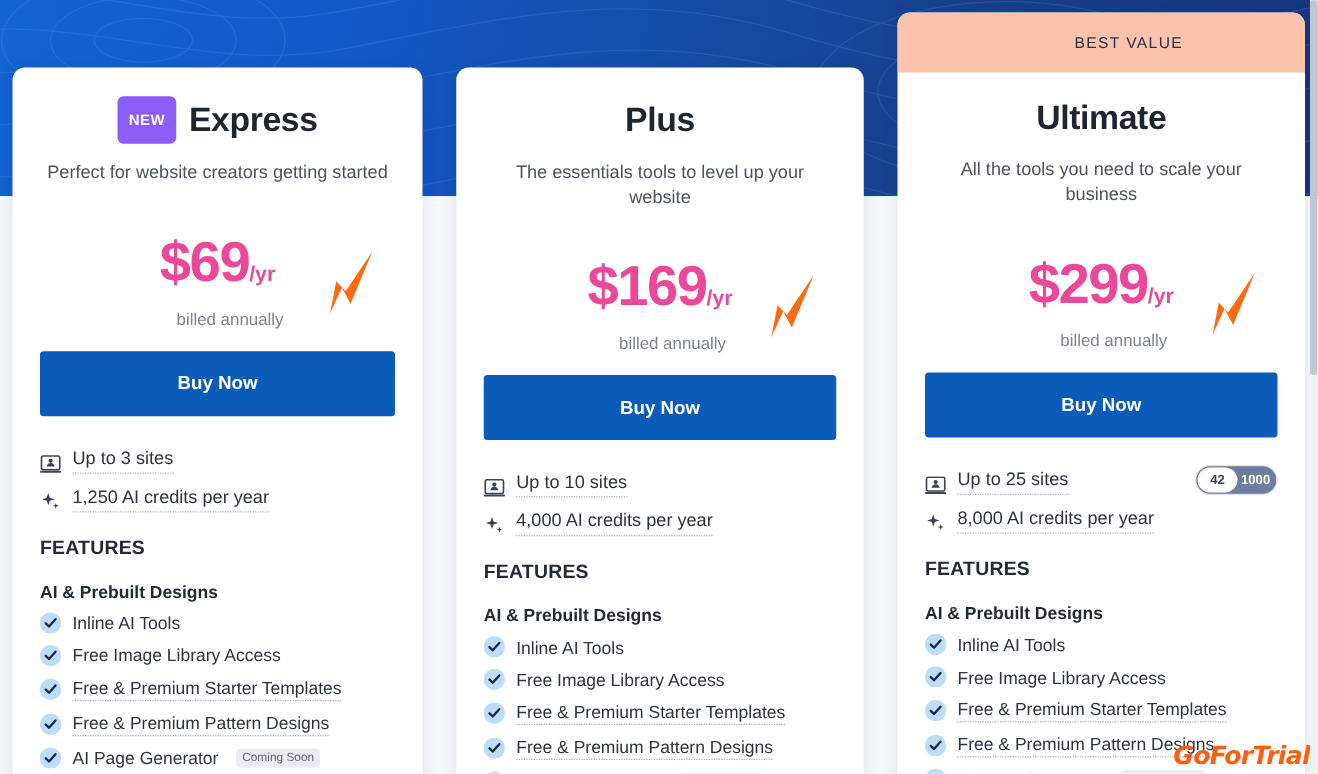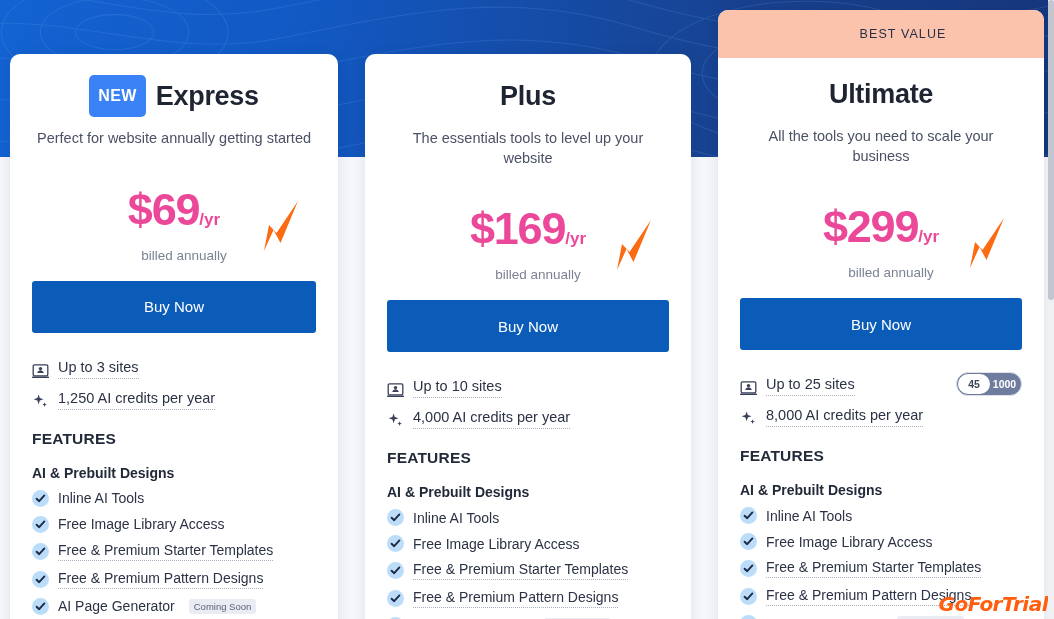--- a/index.html
+++ b/index.html
@@ -81,23 +81,23 @@
   .c3 .card-head { padding-top: 16px; }
 
   .title-row {
     display: flex;
     align-items: center;
     justify-content: center;
     gap: 10px;
     height: 40px;
   }
   .new-badge {
-    background: #3b82f6;
+    background: #8b5cf6;
     color: #FFFFFF;
-    font-size: 16px;
+    font-size: 12px;
     font-weight: 700;
     letter-spacing: .4px;
     padding: 13px 9px;
     border-radius: 5px;
     line-height: 1;
   }
   .plan-name {
     font-size: 27px;
     font-weight: 700;
     color: #1E2432;
@@ -147,21 +147,21 @@
   
   .buy-btn {
     display: block;
     margin: 18px 22px 0 22px;
     height: 52px;
     background: #0B5CB8;
     color: #FFFFFF;
     border: none;
     border-radius: 3px;
     font-size: 15px;
-    font-weight: 400;
+    font-weight: 700;
     font-family: inherit;
     cursor: pointer;
     width: calc(100% - 44px);
   }
 
   
   .meta {
     margin: 26px 22px 0 22px;
   }
   .meta-row {
@@ -306,21 +306,21 @@
 
 <div id="page-bg"></div>
 
 <div id="cards">
     <div class="card c1">
       <div class="card-head">
         <div class="title-row">
           <span class="new-badge">NEW</span>
           <span class="plan-name">Express</span>
         </div>
-        <div class="plan-tagline">Perfect for website annually getting started</div>
+        <div class="plan-tagline">Perfect for website creators getting started</div>
       </div>
       <div class="price-wrap">
         <div class="price">$69<span class="per">/yr</span></div>
         <div class="billed">billed annually</div>
         <svg class="arrow" viewBox="0 0 44 58">
           <path d="M38 2 L20.5 44 L13.5 31 L4 52 L9 26 L16.5 34 Z" fill="#FC6A12"></path>
         </svg>
       </div>
       <button class="buy-btn">Buy Now</button>
       <div class="meta">
@@ -475,21 +475,21 @@
       <div class="meta">
         <div class="meta-row">
           <svg class="ico" width="17" height="15" viewBox="0 0 17 15">
             <rect x="1.2" y="0.8" width="14.6" height="11" rx="1.3" fill="none" stroke="#39405A" stroke-width="1.3"></rect>
             <circle cx="8.5" cy="4.6" r="1.7" fill="#39405A"></circle>
             <path d="M5.2 9.1c.5-1.9 1.9-2.8 3.3-2.8s2.8.9 3.3 2.8z" fill="#39405A"></path>
             <rect x="0" y="12.6" width="17" height="1.5" rx=".7" fill="#39405A"></rect>
           </svg>
           <span class="meta-text">Up to 25 sites</span>
           <div class="credits-toggle">
-            <span class="knob">45</span>
+            <span class="knob">42</span>
             <span class="off-label">1000</span>
           </div>
         </div>
         <div class="meta-row">
           <svg class="ico" width="17" height="17" viewBox="0 0 17 17">
             <path d="M6.6 1.4 7.8 5.1 11.5 6.3 7.8 7.5 6.6 11.2 5.4 7.5 1.7 6.3 5.4 5.1Z" fill="#39405A"></path>
             <path d="M12.6 9.3 13.2 11 14.9 11.6 13.2 12.2 12.6 13.9 12 12.2 10.3 11.6 12 11Z" fill="#39405A"></path>
           </svg>
           <span class="meta-text">8,000 AI credits per year</span>
         </div>

